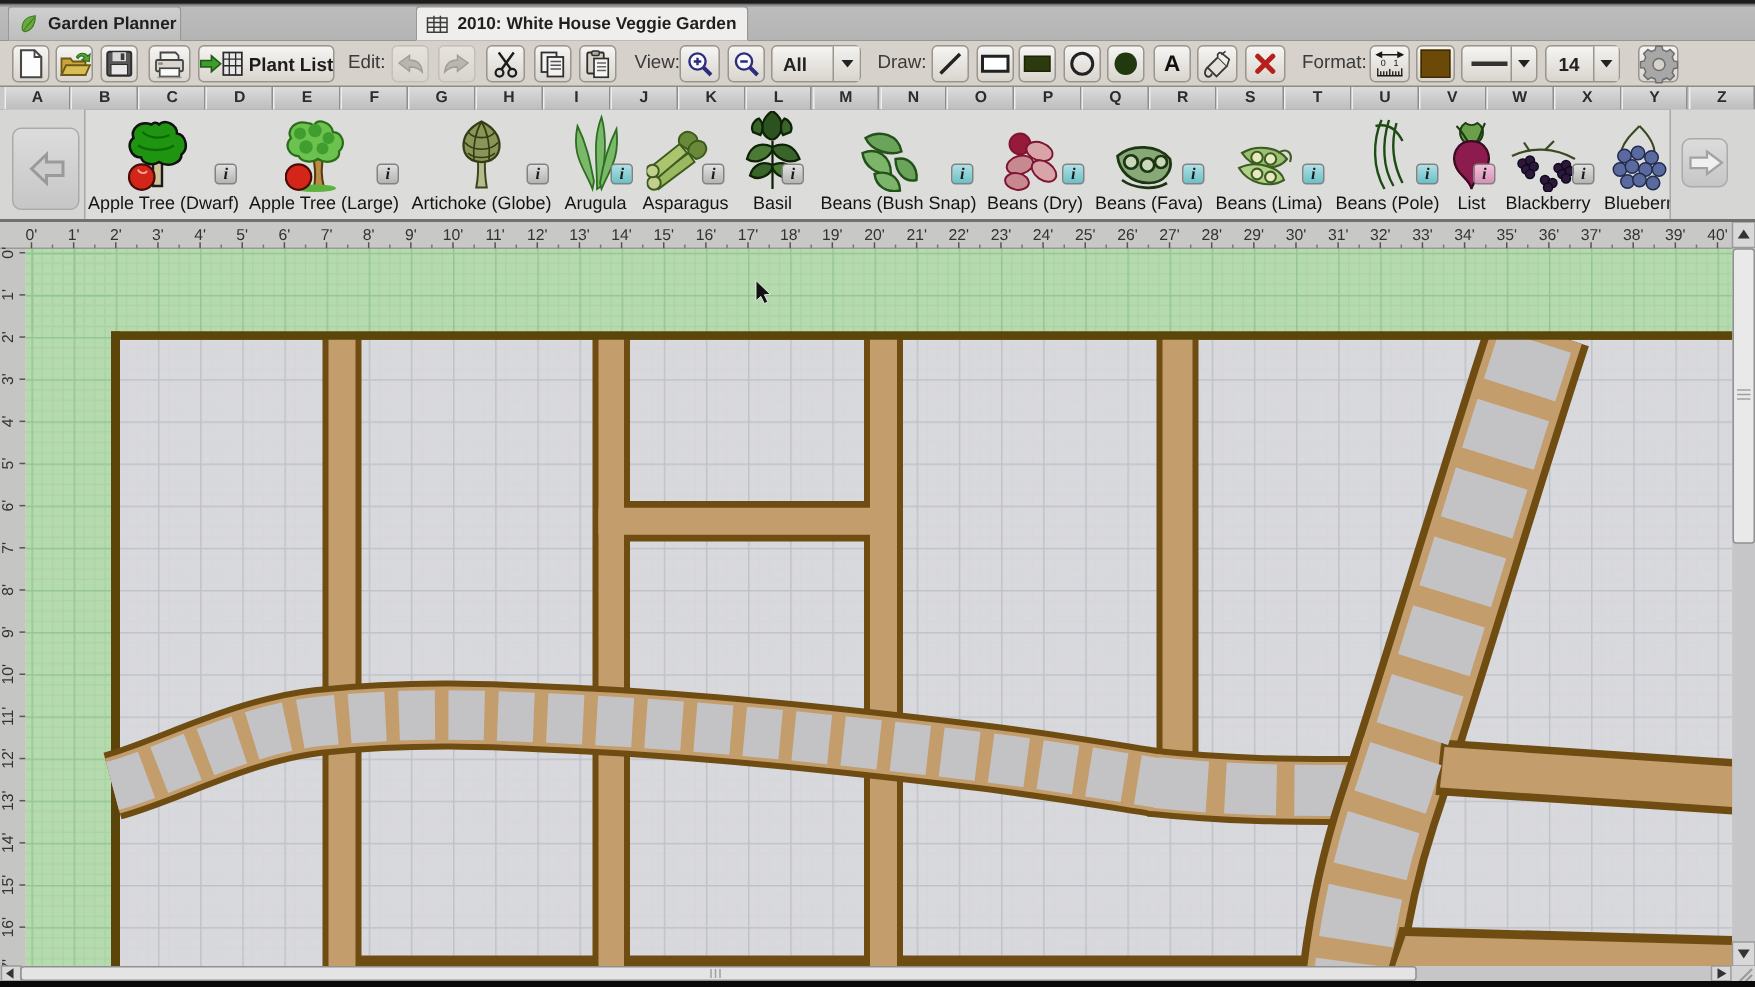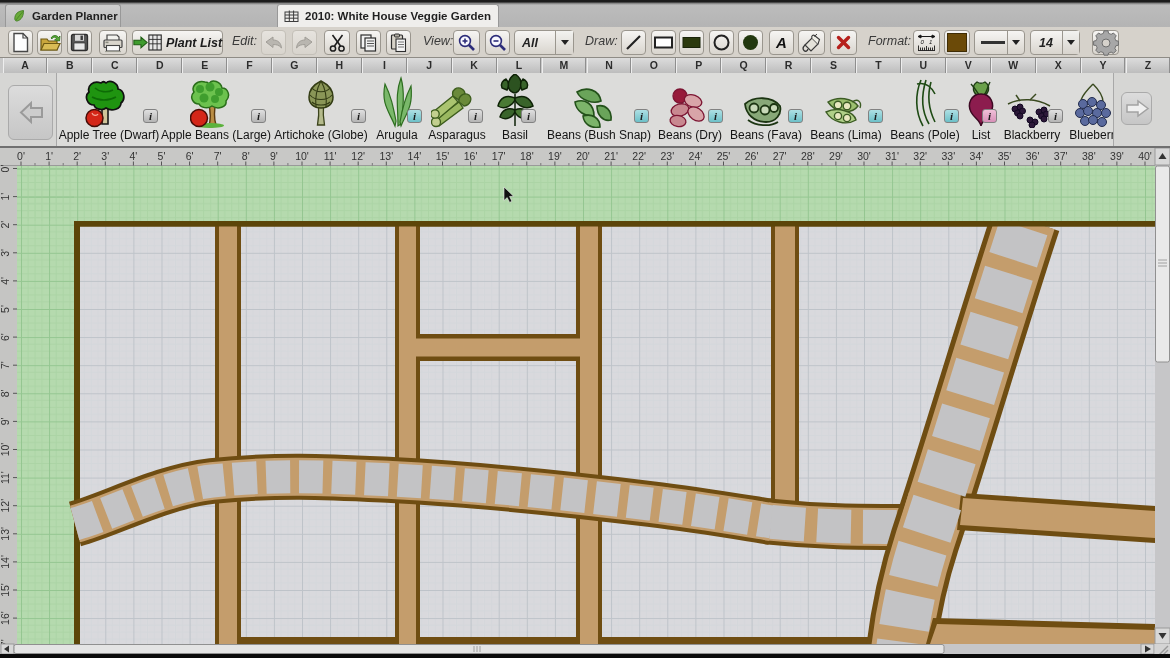--- a/index.html
+++ b/index.html
@@ -4,21 +4,21 @@
 html,body{width:1170px;height:658px;overflow:hidden;background:#000;}
 body{font-family:"Liberation Sans",sans-serif;position:relative;}
 .abs{position:absolute;}
 #tabbar{left:0;top:0;width:1170px;height:27px;background:linear-gradient(#1c1c1c 0,#1c1c1c 2px,#777 3px,#bcbcbc 5px,#b4b4b4 100%);}
 .tab{position:absolute;top:4px;height:23px;font-weight:bold;font-size:11.5px;color:#1f1f1f;
  background:linear-gradient(#cfcfcf,#bdbdbd);border:1px solid #989898;border-bottom:none;
  border-radius:3px 3px 0 0;display:flex;align-items:center;padding:0 6px;white-space:nowrap;}
 .tab.active{background:#efeeec;}
 .tab svg{margin-right:6px;flex:none;}
 svg{flex:none;}
-#toolbar{left:0;top:27px;width:1170px;height:31px;background:#d6d2cb;border-bottom:1px solid #8f8c86;font-style:italic;}
+#toolbar{left:0;top:27px;width:1170px;height:31px;background:#d6d2cb;border-bottom:1px solid #8f8c86;}
 .tb{position:absolute;top:3px;height:25px;background:linear-gradient(#f6f5f3,#d9d5ce);
  border:1px solid #9a968e;border-radius:4px;display:flex;align-items:center;justify-content:center;}
 .tblabel{position:absolute;top:7px;font-size:12.5px;color:#3a3a3a;}
 #cols{left:0;top:58px;width:1170px;height:15px;background:#c9c9c9;}
 .col{position:absolute;top:0;height:15px;background:linear-gradient(#dcdcdc,#bdbdbd);
  border-left:1px solid #eeeeee;border-right:1px solid #8e8e8e;
  font-size:10.5px;font-weight:bold;color:#2c2c2c;text-align:center;line-height:15px;}
 #palette{left:0;top:73px;width:1170px;height:75px;background:#dcdcda;border-bottom:2px solid #707070;}
 .pitem-label{position:absolute;top:55px;font-size:12px;color:#141414;text-align:center;white-space:nowrap;}
 .ibtn{position:absolute;top:36px;width:15px;height:14px;border:1px solid #828282;border-radius:3px;
@@ -310,21 +310,21 @@
           <circle cx="10" cy="9" r="4"></circle>
           <circle cx="20" cy="7" r="4.5"></circle>
           <circle cx="29" cy="12" r="4"></circle>
           <circle cx="14" cy="18" r="4.5"></circle>
           <circle cx="25" cy="19" r="4"></circle>
         </g>
 <ellipse cx="20" cy="45.5" rx="14" ry="2.5" fill="#5cb23c"></ellipse>
 <circle cx="9" cy="38" r="8.5" fill="#d42618" stroke="#470c06" stroke-width="1.5"></circle>
       </svg>
       <div class="ibtn" style="left:193px;background:linear-gradient(#e0e0e0,#b4b4b4);">i</div>
-      <div class="pitem-label" style="left:68px;width:180px;">Apple Beans (Large)</div>
+      <div class="pitem-label" style="left:68px;width:180px;">Apple Tree (Large)</div>
       <svg class="abs" style="left:245px;top:7px;" width="37" height="48" viewBox="0 0 37 48">
         <path d="M15.5 25 C16 32 15.5 40 14.5 45 L21.5 45 C20.5 39 20 31 20.5 25 Z" fill="#b5bb8c" stroke="#3c441c" stroke-width="1.3"></path>
 <path d="M18 1 C10 5 6 10 6 17 C6 24 11 28 18 28 C25 28 30 24 30 17 C30 10 26 5 18 1 Z" fill="#8a9657" stroke="#333c14" stroke-width="1.5"></path>
 <path d="M18 1 C14 8 12 18 13 27 M18 1 C22 8 24 18 23 27 M9 8 C13 13 23 13 27 8 M7 15 C12 21 24 21 29 15 M9 22 C13 26 23 26 27 22" fill="none" stroke="#333c14" stroke-width="1.1"></path>
       </svg>
       <div class="ibtn" style="left:293px;background:linear-gradient(#e0e0e0,#b4b4b4);">i</div>
       <div class="pitem-label" style="left:173px;width:180px;">Artichoke (Globe)</div>
       <svg class="abs" style="left:321px;top:3px;" width="36" height="52" viewBox="0 0 36 52">
         <g stroke="#2e6e20" stroke-width="1.2" fill="#7ab86a">
 <path d="M16 50 C10 35 2 28 6 8 C12 20 14 30 17 45 Z"></path>

